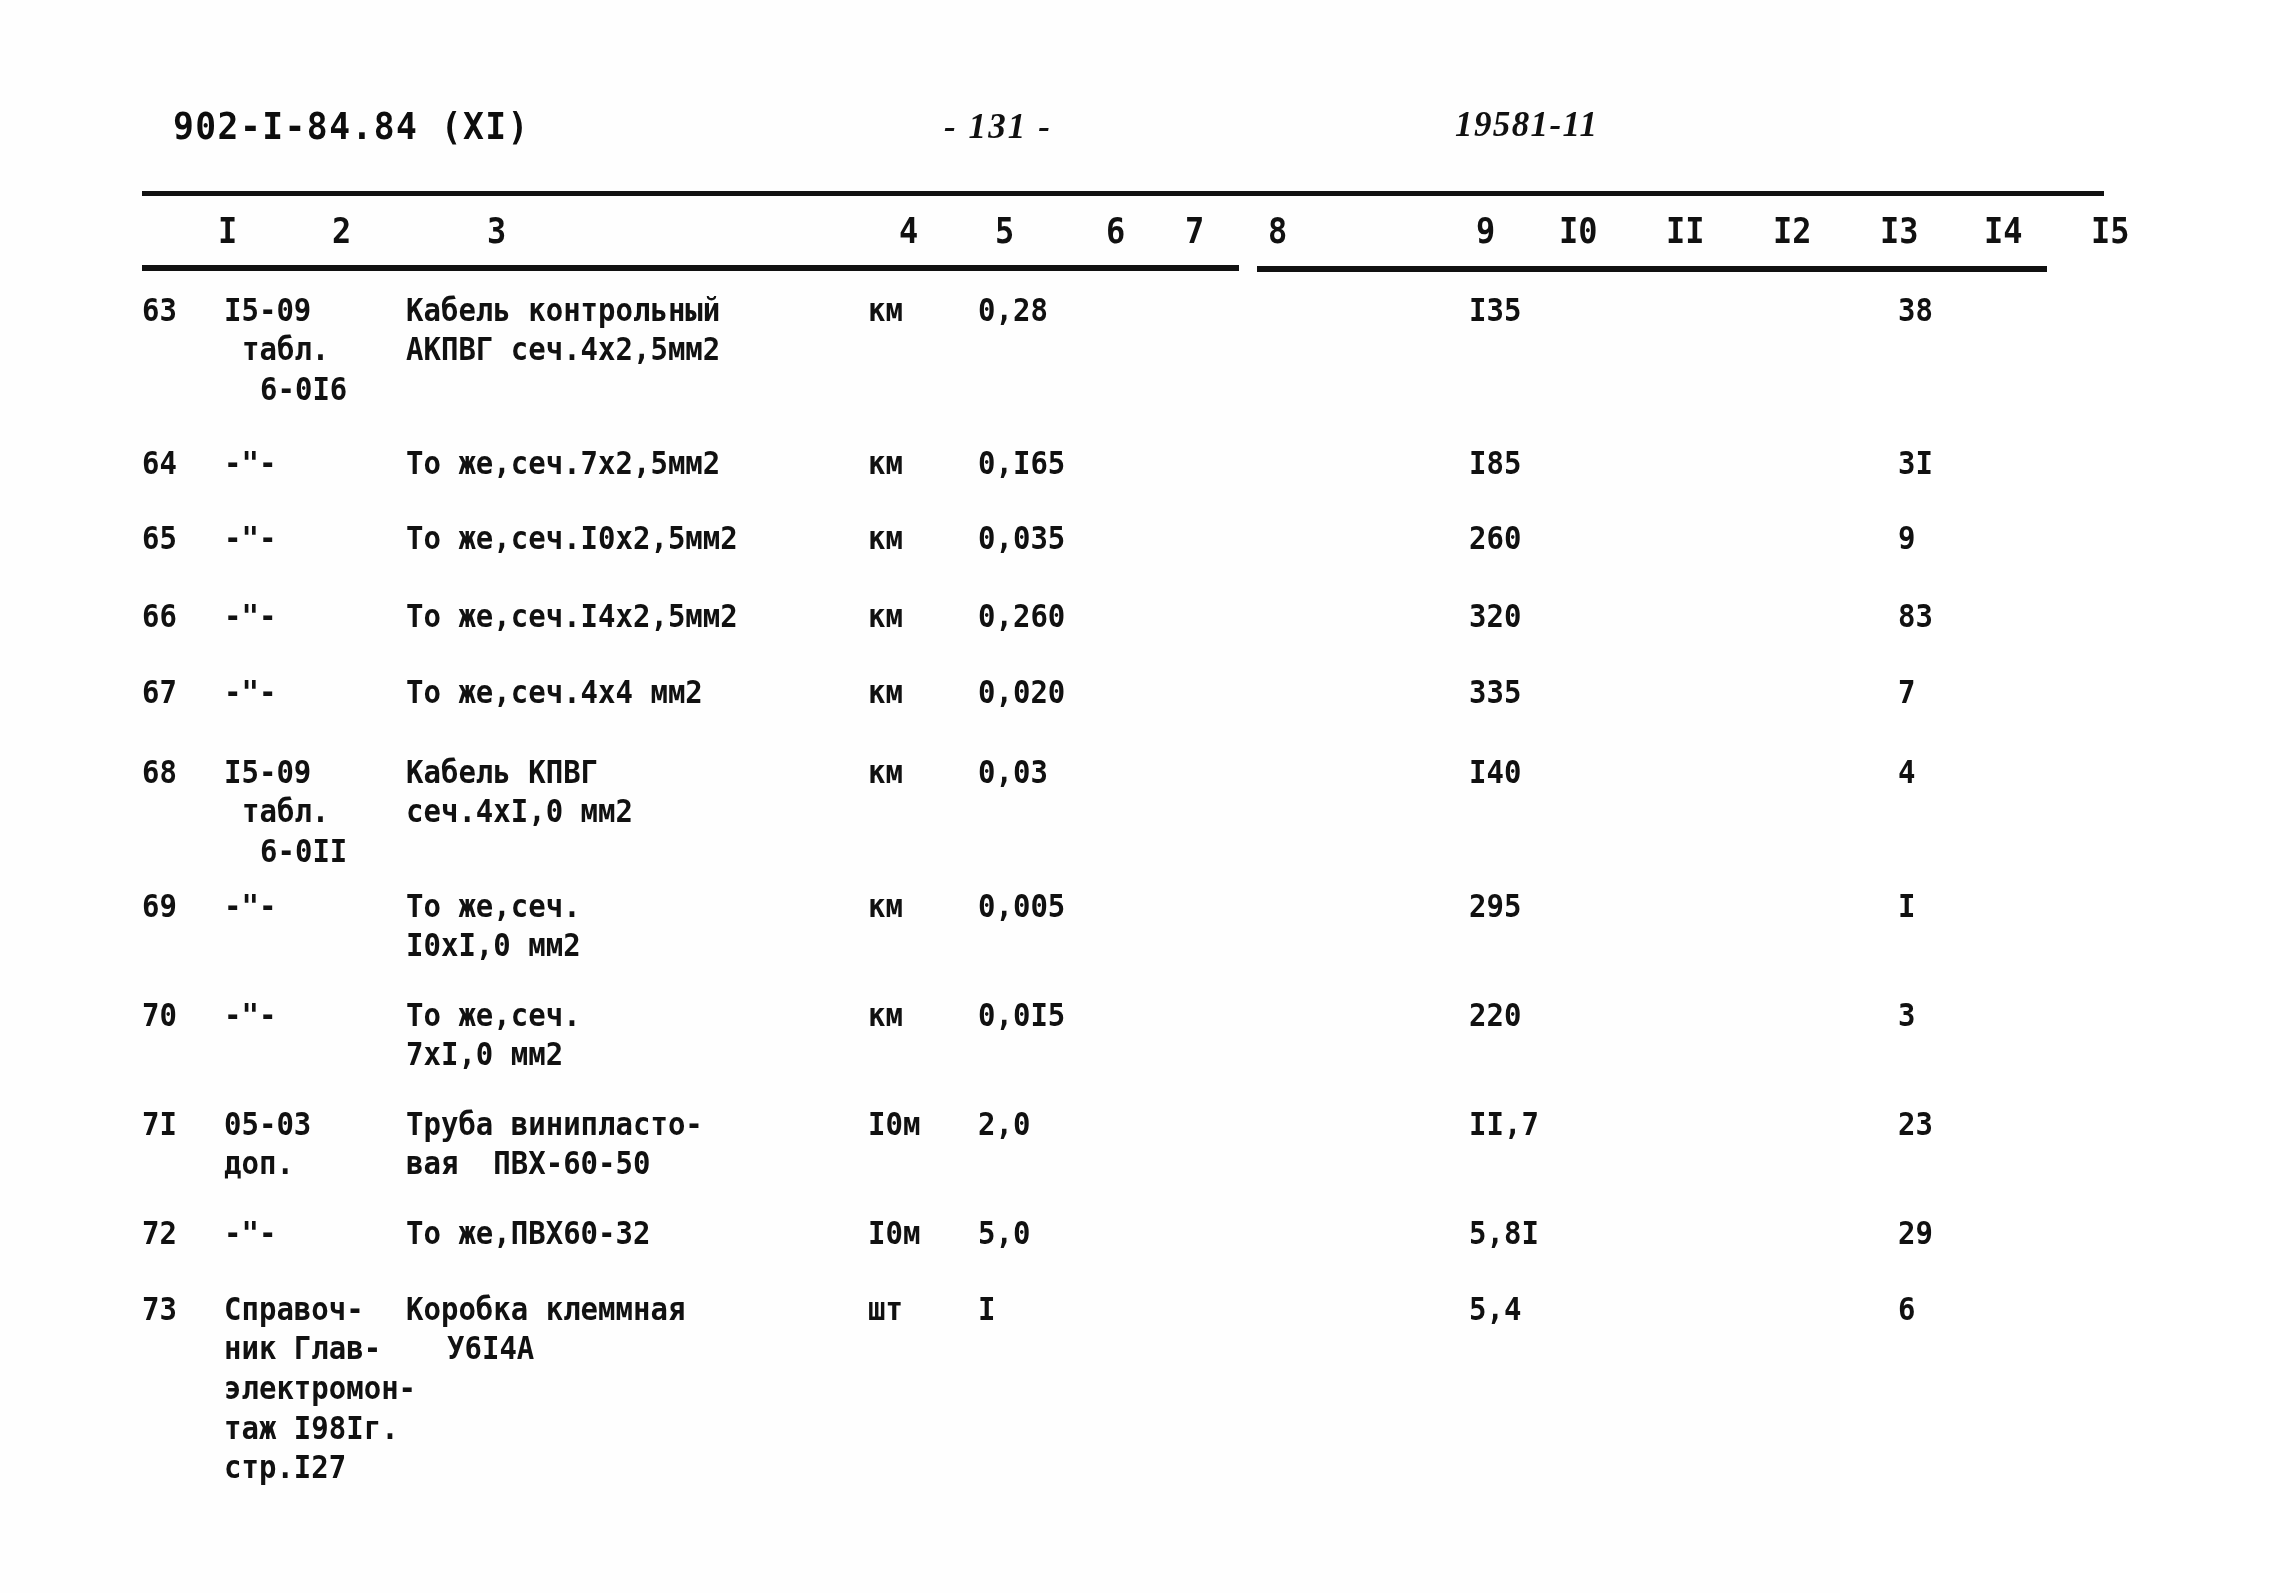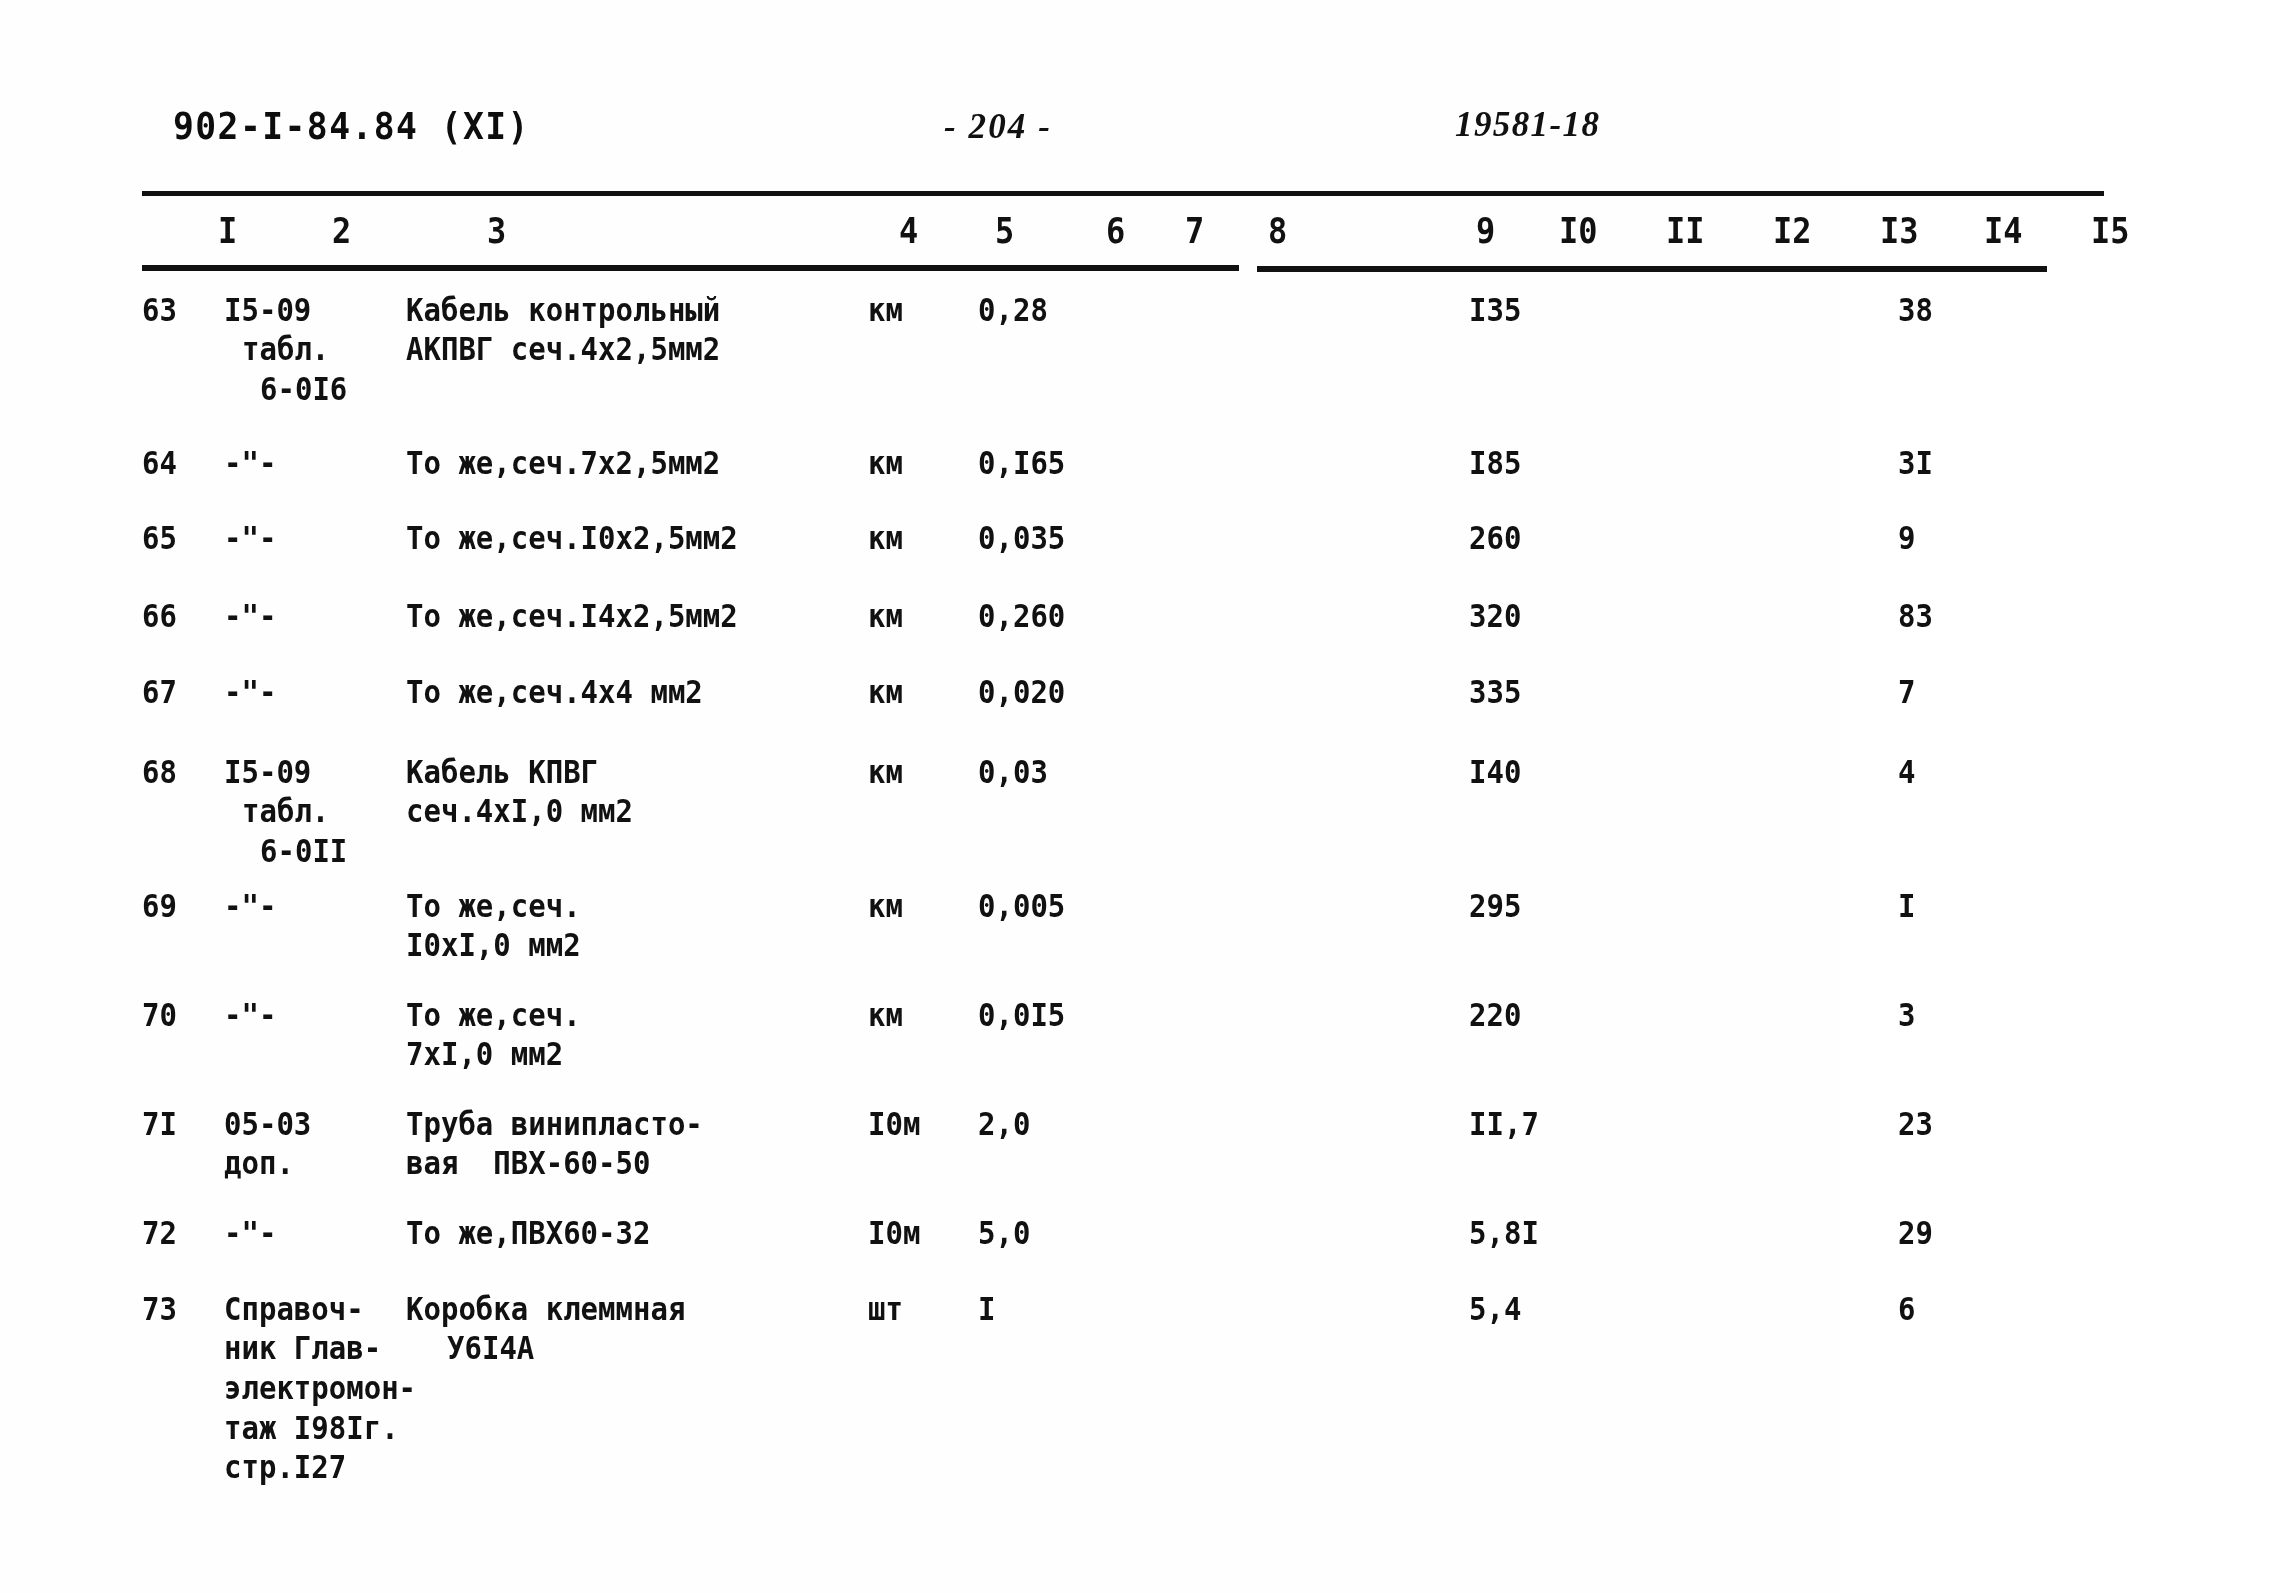--- a/index.html
+++ b/index.html
@@ -128,22 +128,22 @@
   .indent2 { padding-left: 36px; }
   .nm2 { padding-left: 41px; }
 </style>
 </head>
 <body>
 
 <div class="page">
 
   <div class="doc-header">
     <div class="doc-code">902-I-84.84  (XI)</div>
-    <div class="page-no">- 204 -</div>
-    <div class="sheet-code">19581-18</div>
+    <div class="page-no">- 131 -</div>
+    <div class="sheet-code">19581-11</div>
   </div>
 
   <div class="rule top"></div>
   <div class="rule hdr-a"></div>
   <div class="rule hdr-b"></div>
 
   <div id="col-heads">
       <div class="col-head" style="left: 218px;">I</div>
       <div class="col-head" style="left: 332px;">2</div>
       <div class="col-head" style="left: 487px;">3</div>

